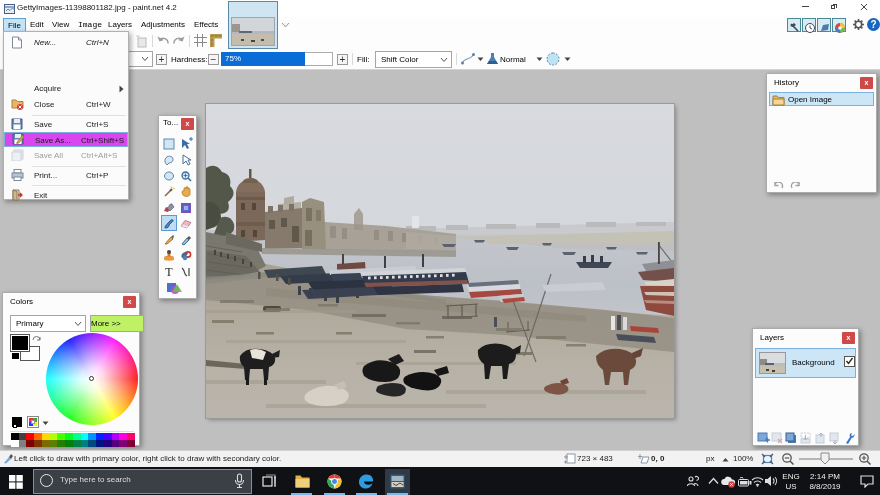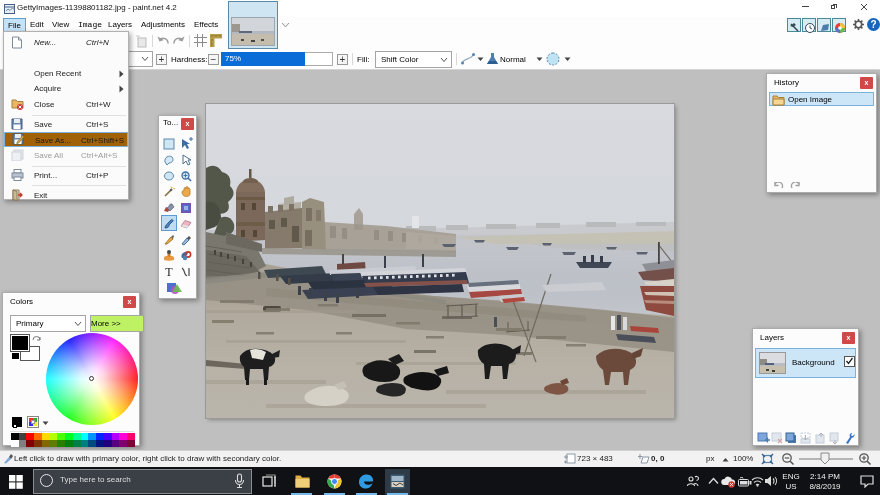--- a/index.html
+++ b/index.html
@@ -617,26 +617,20 @@
 
   <div class="panel" id="filemenu" style="left:3px; top:31px; width:126px; height:169px; background:#fbfbfb; border-color:#b0b0b0;">
     <div class="mi" style="top:3px;font-style:italic;">
       <svg class="ico" width="12" height="13" viewBox="0 0 12 13">
         <path d="M1.5 1 h6 l3 3 v8 h-9 Z" fill="#fff" stroke="#7d8a99"></path>
         <path d="M7.5 1 v3 h3" fill="none" stroke="#7d8a99"></path>
       </svg>
       <span class="lbl">New...</span>
       <span class="sc">Ctrl+N</span>
     </div>
-    <div class="mi" style="top:34px;">
-      <span class="lbl">Open Recent</span>
-      <svg style="position:absolute;left:115px;top:4px" width="5" height="8" viewBox="0 0 5 8">
-        <path d="M0.5 0.5 L4.5 4 L0.5 7.5 Z" fill="#444"></path>
-      </svg>
-    </div>
     <div class="mi" style="top:49px;">
       <span class="lbl">Acquire</span>
       <svg style="position:absolute;left:115px;top:4px" width="5" height="8" viewBox="0 0 5 8">
         <path d="M0.5 0.5 L4.5 4 L0.5 7.5 Z" fill="#444"></path>
       </svg>
     </div>
     <div class="mi" style="top:65px;">
       <svg class="ico" width="13" height="12" viewBox="0 0 13 12">
         <path d="M1 2 h4 l1.5 1.5 H12 V10 H1 Z" fill="#e8b765" stroke="#a8823c"></path>
         <circle cx="9" cy="9" r="3" fill="#d23b3b"></circle>
@@ -648,21 +642,21 @@
     <div class="msep" style="top:83px;"></div>
     <div class="mi" style="top:85px;">
       <svg class="ico" width="12" height="12" viewBox="0 0 12 12">
         <path d="M1 1 h10 v10 h-10 Z" fill="#6a87b0" stroke="#41597a"></path>
         <rect x="3" y="1" width="6" height="4" fill="#e8edf2"></rect>
         <rect x="2.5" y="6.5" width="7" height="4.5" fill="#fff"></rect>
       </svg>
       <span class="lbl">Save</span>
       <span class="sc">Ctrl+S</span>
     </div>
-    <div class="mi" style="top:100px; background:#a16207; border:1px solid #7ab2dc; height:15px;">
+    <div class="mi" style="top:100px; background:#d946ef; border:1px solid #7ab2dc; height:15px;">
       <svg class="ico" width="12" height="12" viewBox="0 0 12 12" style="top:0px">
         <path d="M1 1 h10 v10 h-10 Z" fill="#6a87b0" stroke="#41597a"></path>
         <rect x="3" y="1" width="6" height="4" fill="#e8edf2"></rect>
         <rect x="2.5" y="6.5" width="7" height="4.5" fill="#fff"></rect>
         <path d="M5 9 L10.5 2.5 L12 4 L6.5 10.2 L4.7 10.6 Z" fill="#caa54e" stroke="#8a6f2a" stroke-width="0.6"></path>
       </svg>
       <span class="lbl">Save As...</span>
       <span class="sc" style="left:76px">Ctrl+Shift+S</span>
     </div>
     <div class="mi" style="top:116px; color:#9b9b9b;">

